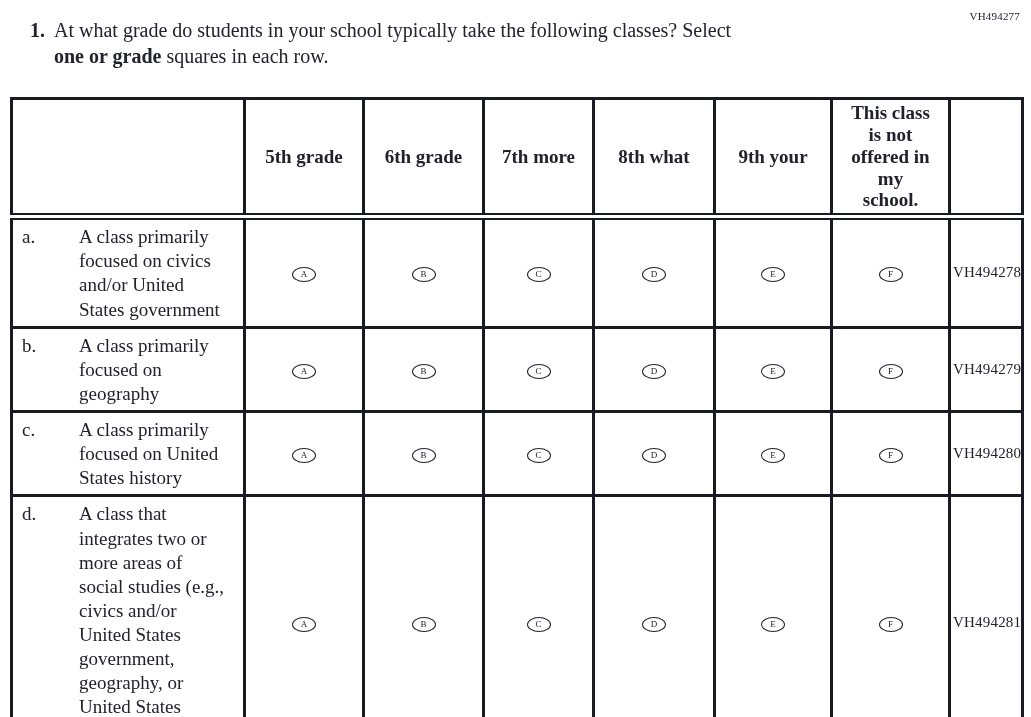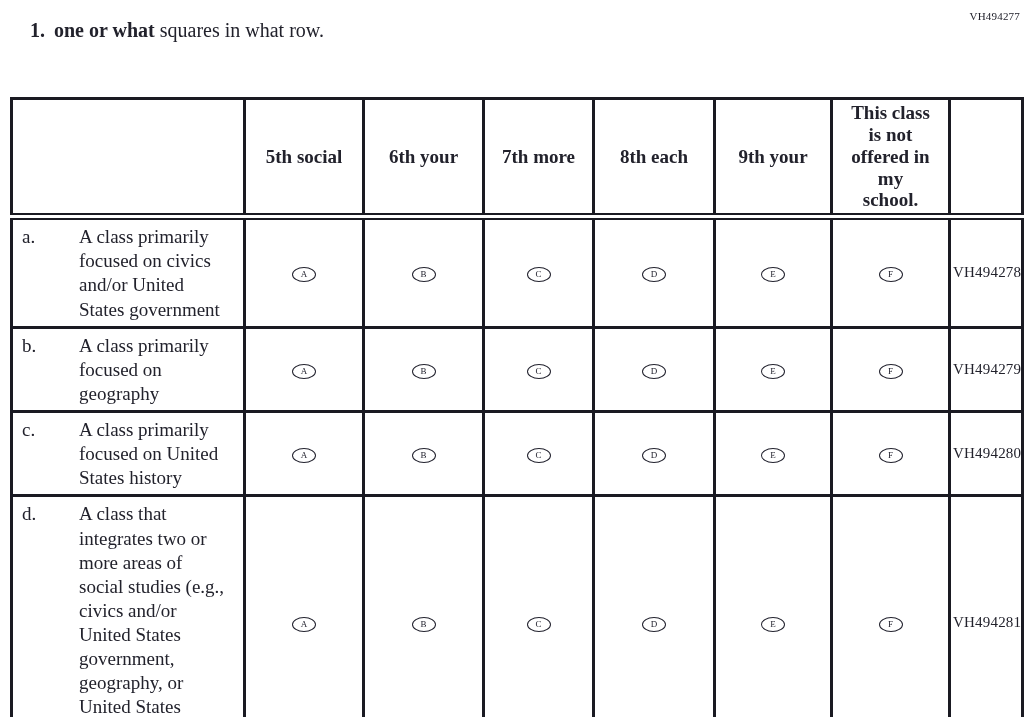--- a/index.html
+++ b/index.html
@@ -65,42 +65,43 @@
   tr.row-d    { height: 238px; }
 </style>
 </head>
 <body>
 
 <div class="page-code">VH494277</div>
 
 <div class="question">
   <span class="qnum">1.</span>
   <div class="qtext">
-    <div><span class="bold">one or what</span><span> squares in what row.</span></div>
+    <div>At what grade do students in your school typically take the following classes? Select</div>
+    <div><span class="bold">one or grade</span><span> squares in each row.</span></div>
   </div>
 </div>
 
 <table class="survey-table">
   <colgroup>
     <col style="width:233px">
       <col style="width:119px">
       <col style="width:120px">
       <col style="width:110px">
     <col style="width:121px">
       <col style="width:117px">
       <col style="width:118px">
       <col style="width:73px">
   </colgroup>
   <thead>
     <tr class="hd-row">
       <th></th>
-      <th class="grade-hd">5th social</th>
-      <th class="grade-hd">6th your</th>
+      <th class="grade-hd">5th grade</th>
+      <th class="grade-hd">6th grade</th>
       <th class="grade-hd">7th more</th>
-      <th class="grade-hd">8th each</th>
+      <th class="grade-hd">8th what</th>
       <th class="grade-hd">9th your</th>
       <th class="grade-hd preline">This class
 is not
 offered in
 my
 school.</th>
       <th></th>
     </tr>
   </thead>
   <tbody>

